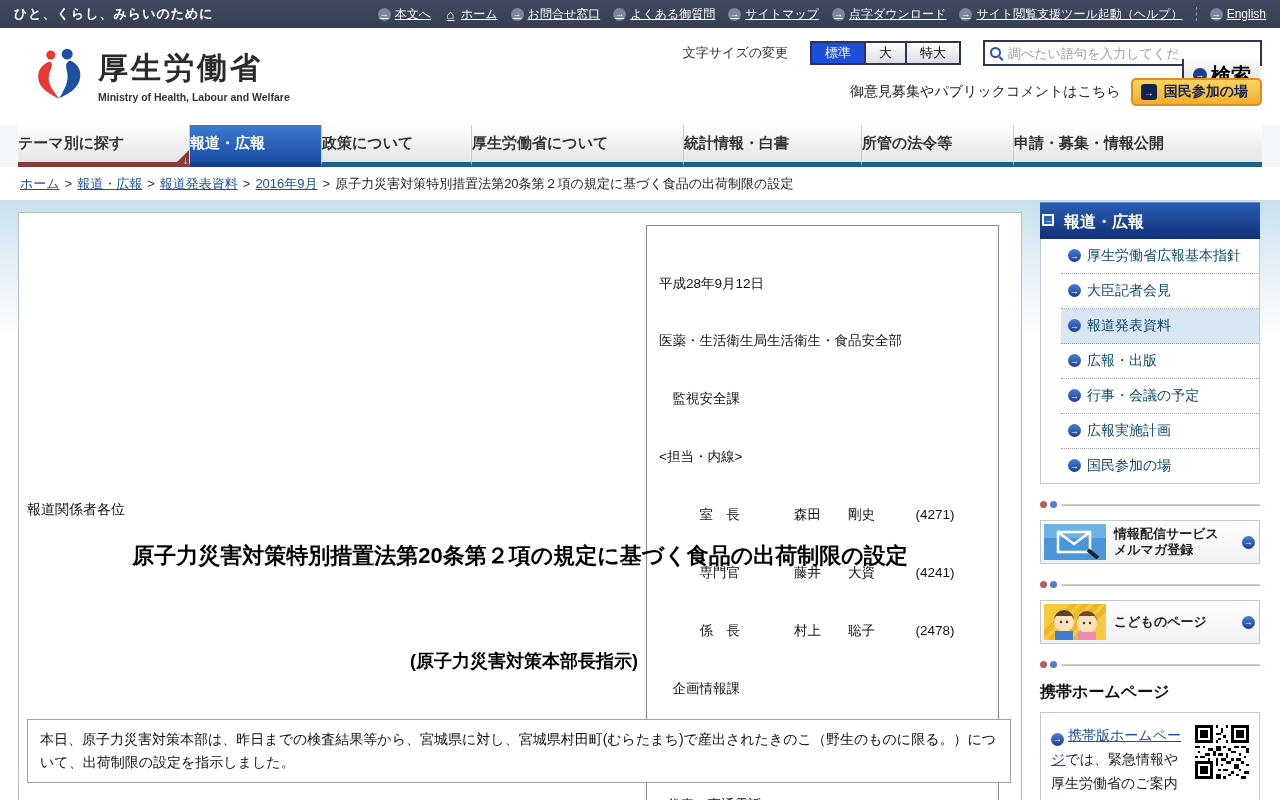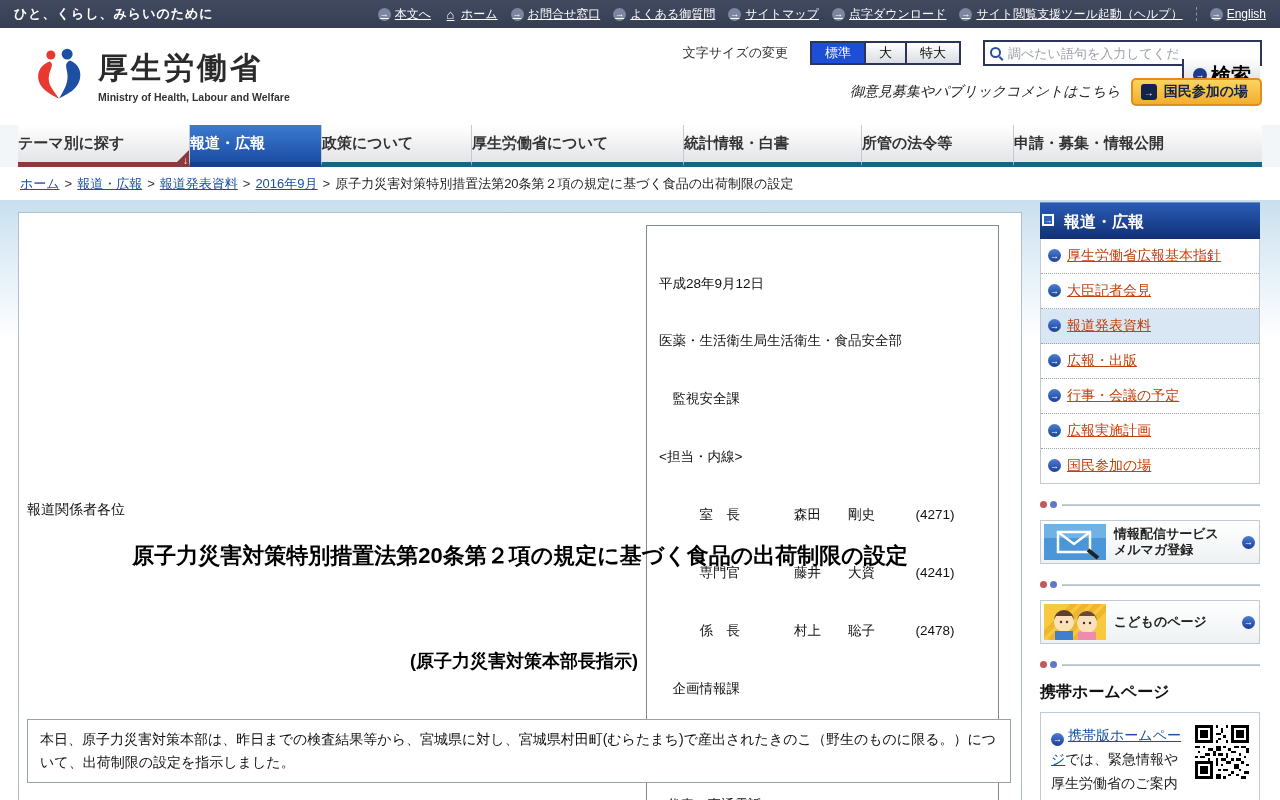--- a/index.html
+++ b/index.html
@@ -44,21 +44,21 @@
   .mag::before { content:""; position:absolute; left:0; top:1px; width:7px; height:7px;
     border:2px solid #2b4ea0; border-radius:50%; }
   .mag::after { content:""; position:absolute; left:10px; top:10px; width:5px; height:2px;
     background:#2b4ea0; transform:rotate(45deg); transform-origin:0 0; }
   .search-btn { display:flex; align-items:center; gap:4px; height:100%; padding:16px 9px;
     background:linear-gradient(#fdfdfd,#d4d8dd); border:none; border-left:2px solid #2a3558;
     font-size:20px; font-weight:bold; color:#000; cursor:pointer; font-family:inherit;margin-top:44px; }
   .ic-navy { width:14px; height:14px; border-radius:50%; background:#1c3d8f; color:#fff; font-size:9px; }
   .ic-navy::before { content:"\2192"; }
   .hr-row2 { display:flex; align-items:center; gap:10px; }
-  .comment-text { font-size:14px; color:#222;font-style:italic; }
+  .comment-text { font-size:14px; color:#222; }
   .gold-btn { display:flex; align-items:center; gap:7px; padding:3px 12px 3px 8px;
     background:linear-gradient(#fbd35e,#f2ae2e); border:2px solid #e08e1e; border-radius:5px;
     font-size:14px; font-weight:bold; color:#14224e; cursor:pointer; font-family:inherit; }
   .ic-gold { width:16px; height:16px; border-radius:3px; background:#14224e; color:#fff; font-size:10px; }
   .ic-gold::before { content:"\2192"; }
 
   
   .nav { height:42px; display:flex; padding:0 18px; background:#f2f6f9; }
   .tab { position:relative; display:flex; align-items:center; justify-content:flex-start;
     font-size:15px; font-weight:bold; color:#333; cursor:pointer;
@@ -99,21 +99,21 @@
   .sidebar { position:absolute; left:1040px; top:2px; width:220px; }
   .sb-header { position:relative; height:37px; line-height:37px; padding-left:24px;
     background:linear-gradient(#2a5cb4,#123076); color:#fff; font-size:16px; font-weight:bold;
     border-top:1px solid #6d8cc9; cursor:pointer; }
   .sb-ic { position:absolute; left:2px; top:11px; width:12px; height:12px;
     background:#2d62b8; border:2px solid #fff; color:#fff; font-size:8px;
     display:flex; align-items:center; justify-content:center; }
   .sb-ic::before { content:"\2192"; }
   .sb-list { background:#fff; border:1px solid #c2cad1; border-top:none; }
   .sb-item { position:relative; display:block; padding:8px 4px 8px 26px; font-size:14px;
-    border-bottom:1px dotted #9aa4ad; color:#c2410c; text-decoration:underline; cursor:pointer; }
+    border-bottom:1px dotted #9aa4ad; color:#0c4a6e; cursor:pointer;margin-left:20px; }
   .sb-item:last-child { border-bottom:none; }
   .sb-item.active { background:#d9e7f4; }
   .ic-blue { position:absolute; left:7px; top:10px; width:13px; height:13px; border-radius:50%;
     background:linear-gradient(#4a7fd4,#1b3f96); color:#fff; font-size:9px;
     display:inline-flex; align-items:center; justify-content:center; }
   .ic-blue::before { content:"\2192"; }
   .sb-sep { display:flex; align-items:center; gap:3px; margin:17px 0 12px; }
   .sb-sep .dot { width:7px; height:7px; border-radius:50%; }
   .dot.red { background:#c25a5a; }
   .dot.blue { background:#5b79c9; }

